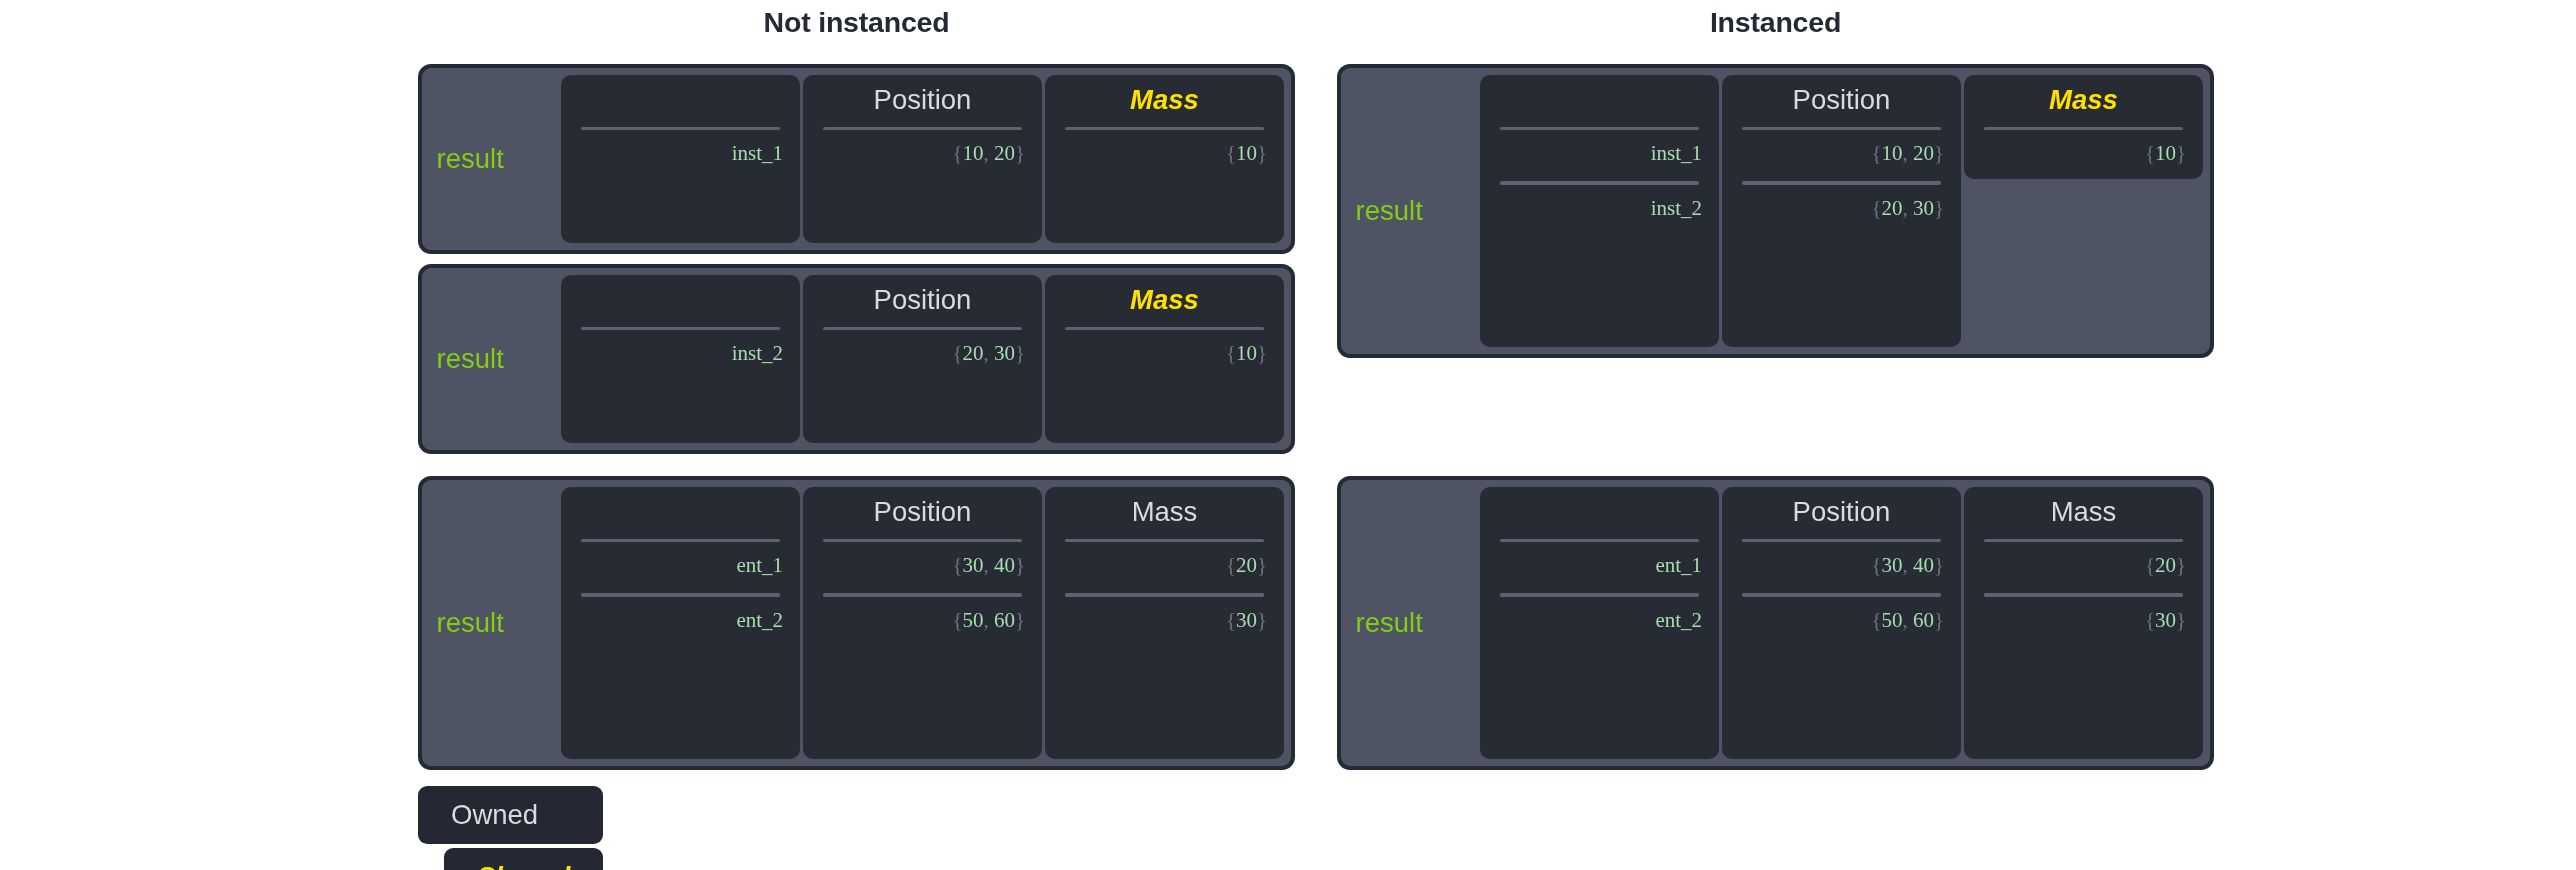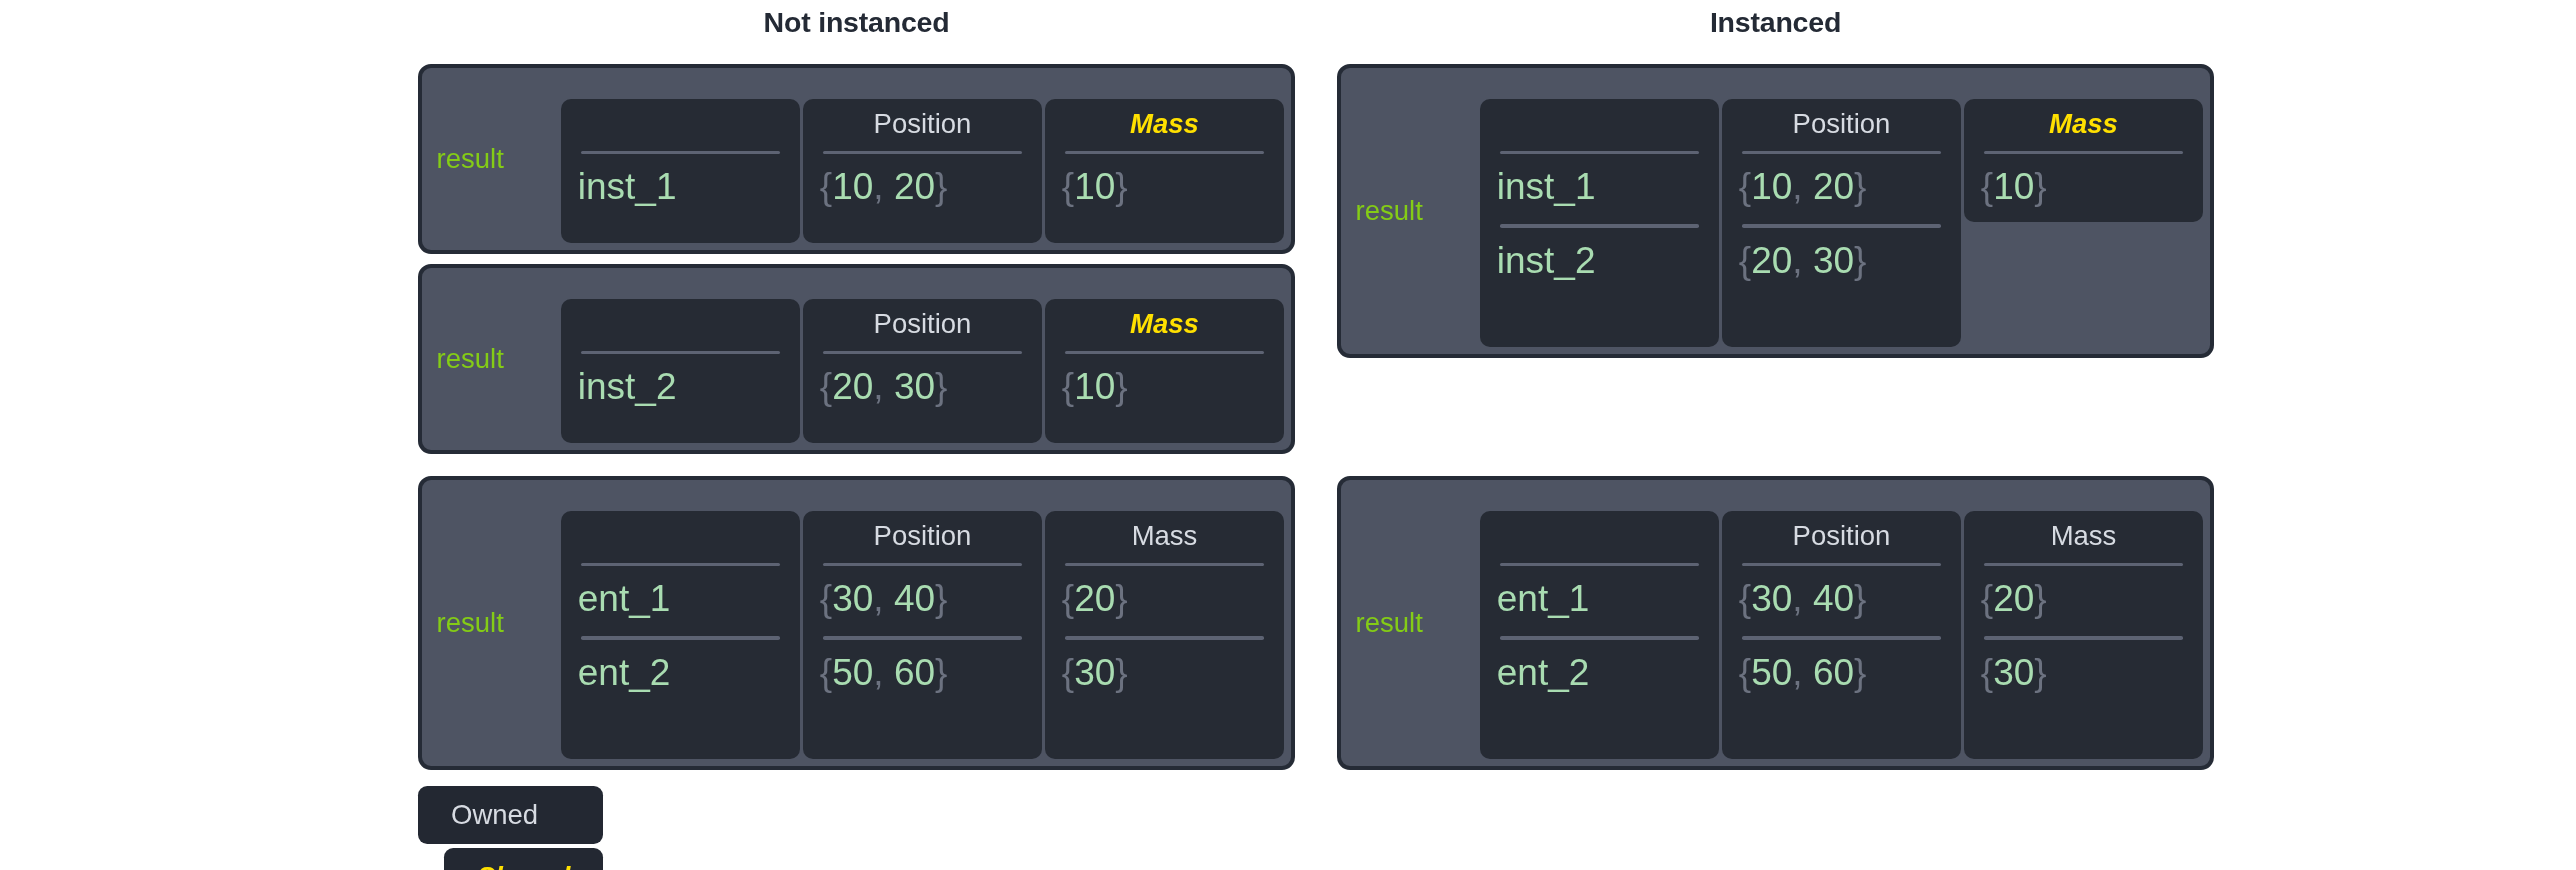--- a/index.html
+++ b/index.html
@@ -75,21 +75,21 @@
   
   .col {
     box-sizing: border-box;
     background: #262b34;
     border-radius: 10px;
     display: flex;
     flex-direction: column;
     align-items: stretch;
     padding: 5.5px 0 5.5px 0;
   }
-  .col.grow  { flex: 1 1 0; margin-top: 24px; }
+  .col.grow  { flex: 1 1 0; }
 
   .col-head {
     font-size: 27.5px;
     line-height: 1.16;
     text-align: center;
     color: #d7dbe2;
     padding: 3.7px 16.5px 1.8px 16.5px;
     min-height: 33px;
     white-space: nowrap;
   }
@@ -101,26 +101,27 @@
   }
 
   .rule {
     height: 3.7px;
     background: #5d6373;
     border-radius: 1.8px;
     margin: 7.3px 20px 5.5px 20px;
   }
 
   .cell {
-    font-size: 37px;
+    font-size: 21px;
     line-height: 1.2;
-    text-align: left;
+    text-align: right;
     color: #a9dcb1;
     padding: 5.5px 16.5px 7.3px 16.5px;
     white-space: nowrap;
+    font-family: Liberation Serif, serif;
   }
   .cell .brace,
   .cell .sep { color: #6c7280; }
 
   
   .legend {
     position: absolute;
     display: flex;
     flex-direction: column;
     gap: 4px;

